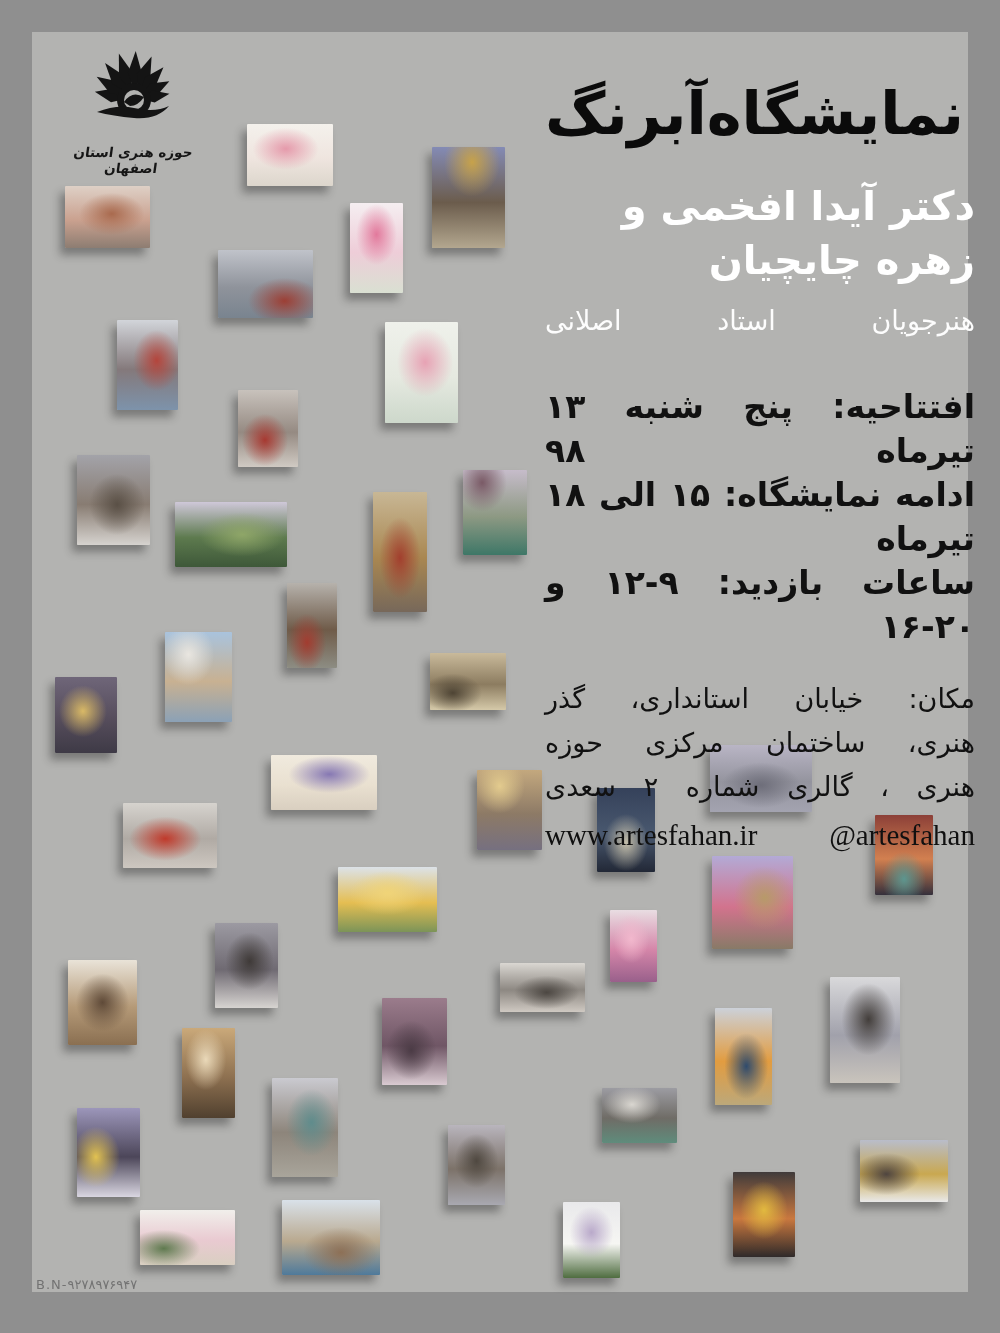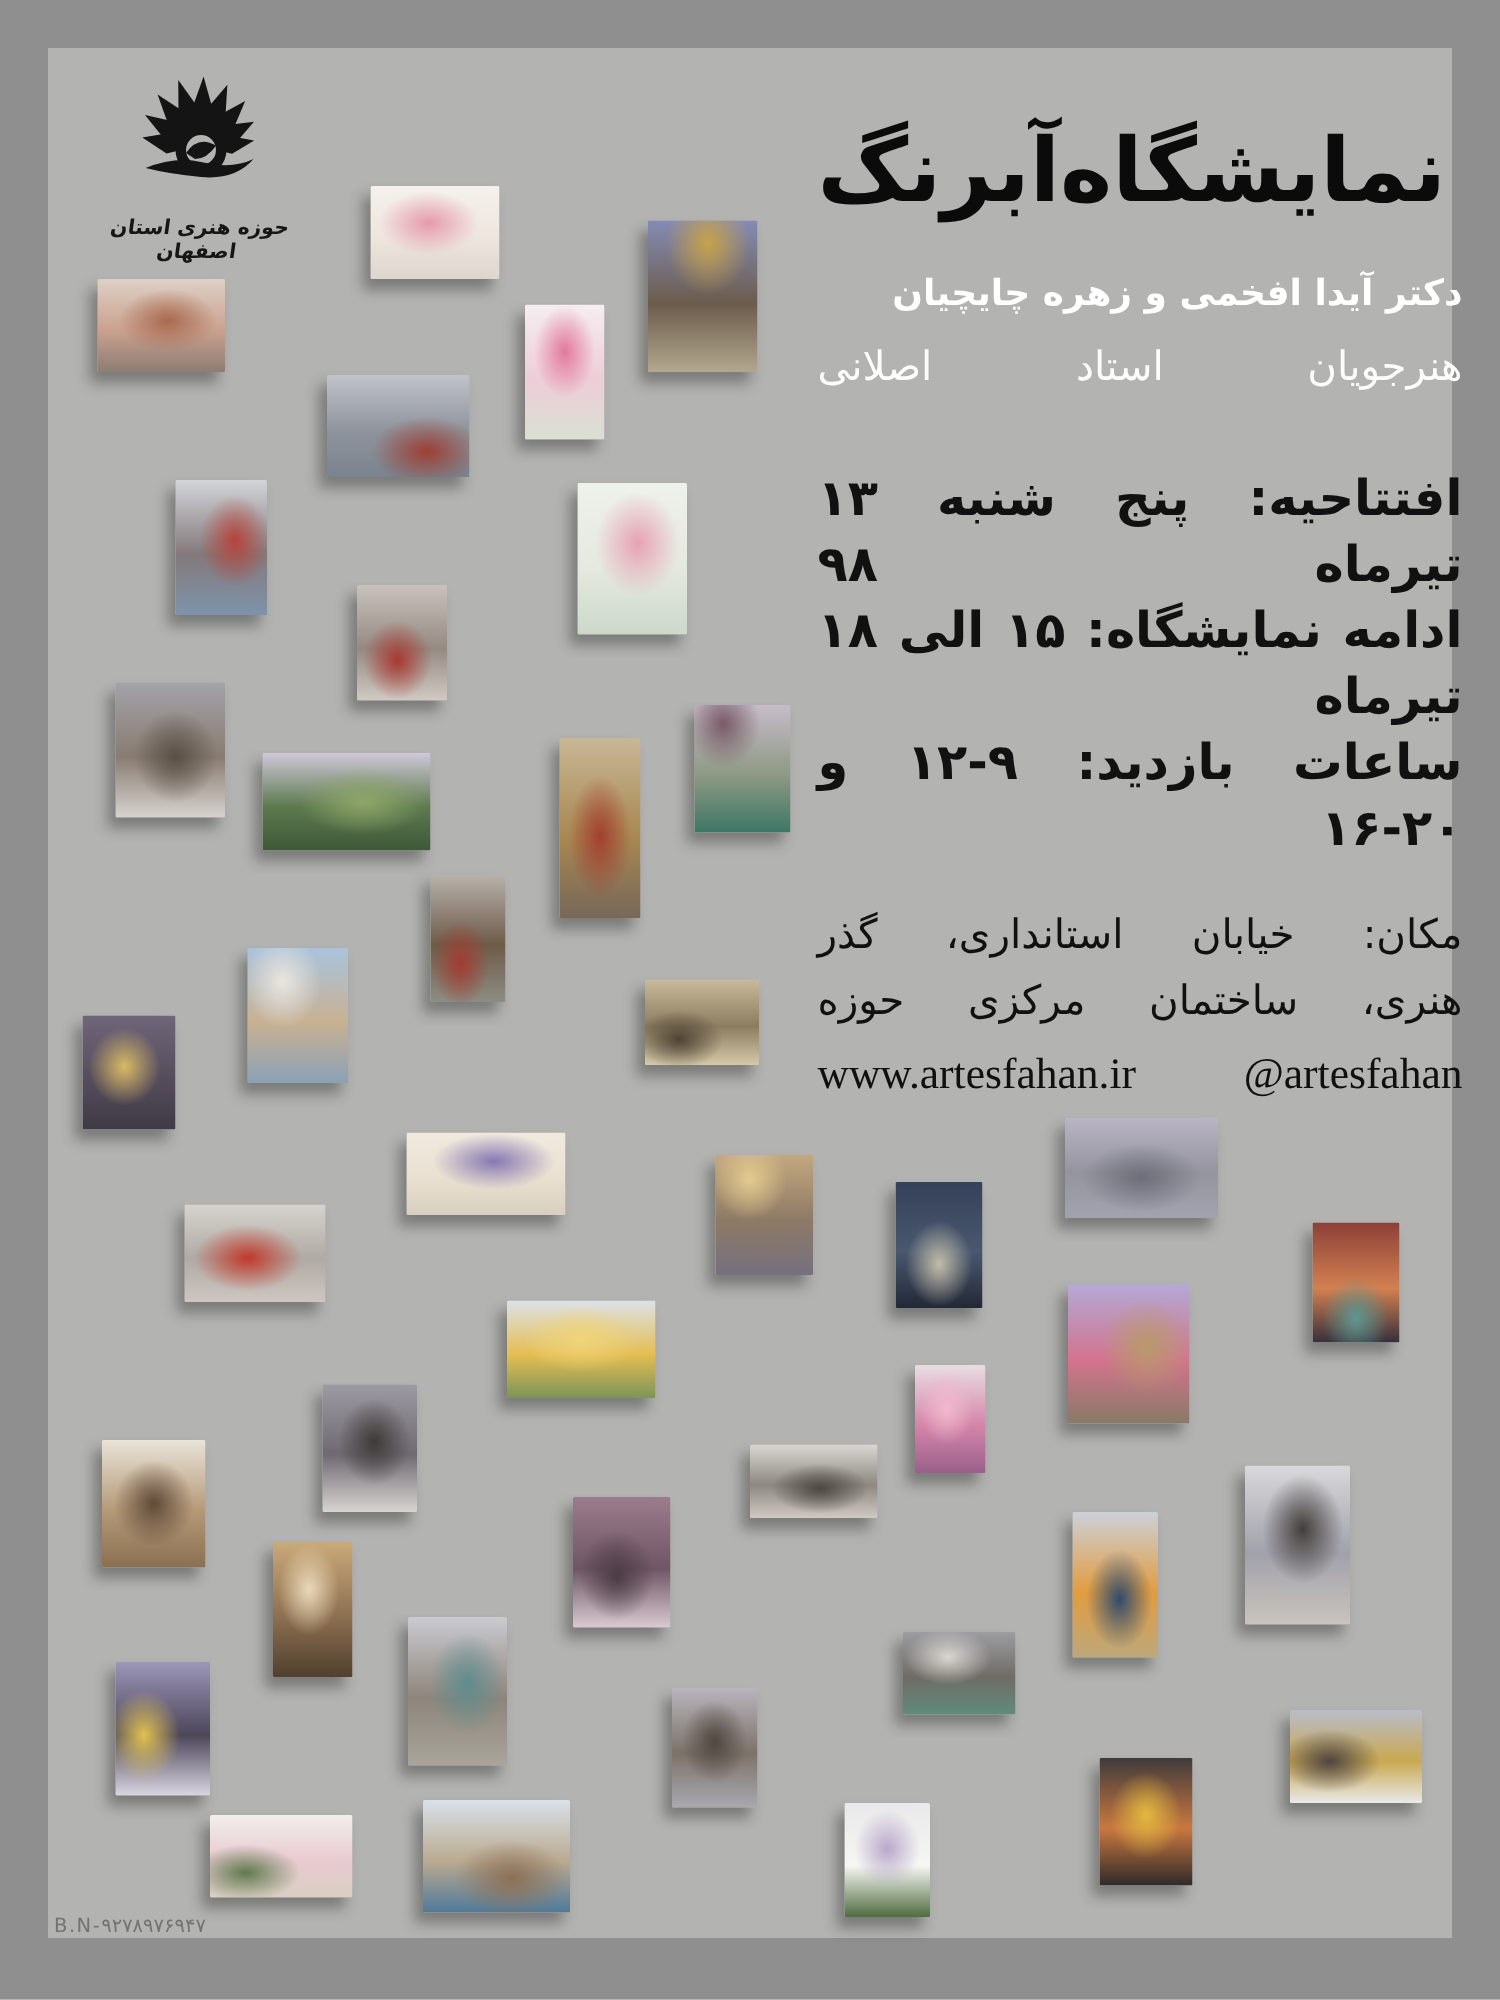--- a/index.html
+++ b/index.html
@@ -29,21 +29,21 @@
   
   .text-col{
     position:absolute;left:545px;top:76px;width:430px;
     direction:rtl;color:#0d0d0d;
   }
   .poster-title{
     font-size:59px;font-weight:bold;line-height:1.3;
     text-align:left;letter-spacing:-1px;color:#0b0b0b;
   }
   .artists-line{
-    margin-top:26px;font-size:24px;font-weight:bold;color:#ffffff;
+    margin-top:26px;font-size:40px;font-weight:bold;color:#ffffff;
     text-align:right;line-height:1.35;
   }
   .students-line{
     margin-top:16px;font-size:27px;color:#fdfdfd;font-weight:normal;
     line-height:1.35;
   }
   .jl{text-align:justify;text-align-last:justify;}
   .details-block{margin-top:46px;}
   .details-block .dl{
     font-size:33px;font-weight:bold;line-height:44px;color:#111;
@@ -171,20 +171,21 @@
 
     <div class="details-block">
       <div class="dl jl">افتتاحیه: پنج شنبه ۱۳ تیرماه ۹۸</div>
       <div class="dl jl">ادامه نمایشگاه: ۱۵ الی ۱۸ تیرماه</div>
       <div class="dl jl">ساعات بازدید: ۹-۱۲ و ۲۰-۱۶</div>
     </div>
 
     <div class="location-block">
       <div class="dl jl">مکان: خیابان استانداری، گذر</div>
       <div class="dl jl">هنری، ساختمان مرکزی حوزه</div>
+      <div class="dl jl">هنری ، گالری شماره ۲ سعدی</div>
     </div>
 
     <div class="url-line">
       <span>www.artesfahan.ir</span>
       <span>@artesfahan</span>
     </div>
   </div>
 
   <div class="print-code">B.N-۹۲۷۸۹۷۶۹۴۷</div>
 

